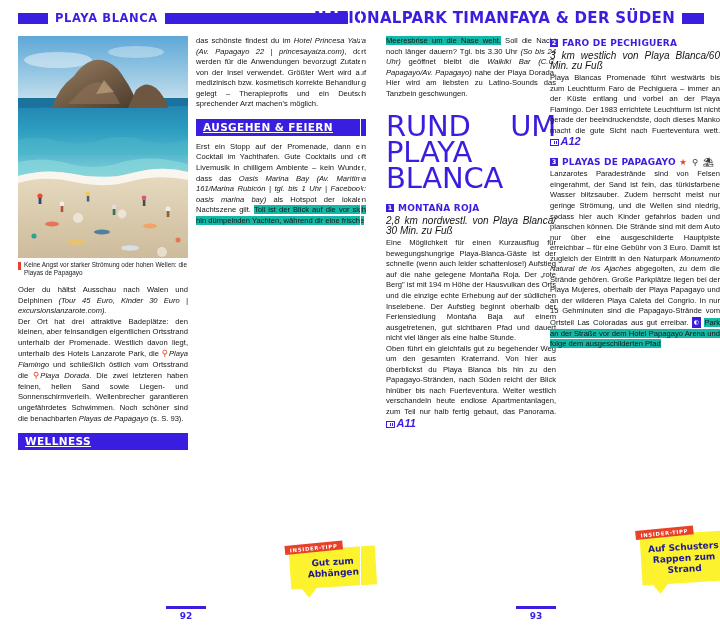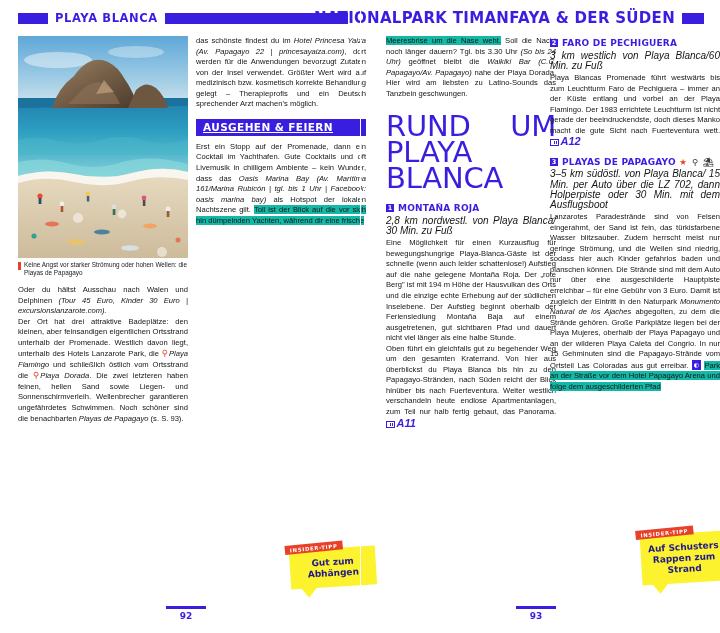--- a/index.html
+++ b/index.html
@@ -279,20 +279,21 @@
   <div class="col c1">
     <p>
       <span>Oder du hältst Ausschau nach Walen und Delphinen </span><span class="it">(Tour 45 Euro, Kinder 30 Euro | excursionslanzarote.com).</span>
     </p>
 
 
     <p>
       <span>Der Ort hat drei attraktive Badeplätze: den kleinen, aber feinsandigen eigentlichen Ortsstrand unterhalb der Promenade. Westlich davon liegt, unterhalb des Hotels Lanzarote Park, die </span><span class="ico">⚲</span><span class="it">Playa Flamingo</span><span> und schließlich östlich vom Ortsstrand die </span><span class="ico">⚲</span><span class="it">Playa Dorada</span><span>. Die zwei letzteren haben feinen, hellen Sand sowie Liegen- und Sonnenschirmverleih. Wellenbrecher garantieren ungefährdetes Schwimmen. Noch schöner sind die benachbarten </span><span class="it">Playas de Papagayo</span><span> (s. S. 93).</span>
     </p>
 
+    <div class="secbar">WELLNESS</div>
 
   </div>
 
   <div class="col c2">
     <p>
       <span>das schönste findest du im </span><span class="it">Hotel Princesa Yaiza (Av. Papagayo 22 | princesayaiza.com)</span><span>, dort werden für die Anwendungen bevorzugt Zutaten von der Insel verwendet. Größter Wert wird auf medizinisch bzw. kosmetisch korrekte Behandlung gelegt – Therapieprofis und ein Deutsch sprechender Arzt machen's möglich.</span>
     </p>
 
     <div class="secbar">AUSGEHEN &amp; FEIERN</div>
 
@@ -331,21 +332,20 @@
       <span>Playa Blancas Promenade führt westwärts bis zum Leuchtturm Faro de Pechiguera – immer an der Küste entlang und vorbei an der Playa Flamingo. Der 1983 errichtete Leuchtturm ist nicht gerade der beeindruckendste, doch dieses Manko macht die gute Sicht nach Fuerteventura wett. </span><span class="mapref"><span class="bk"></span><span>A12</span></span>
     </p>
 
     <div class="poihead">
       <span class="poinum">3</span>
       <span class="poititle">
         <span>PLAYAS DE PAPAGAYO</span>
         <span class="ico">★ <span class="g">⚲ ⛱</span></span>
       </span>
     </div>
-    <div class="poisub">3–5 km südöstl. von Playa Blanca/ 15 Min. per Auto über die LZ 702, dann Holperpiste oder 30 Min. mit dem Ausflugsboot</div>
 
     <p>
       <span>Lanzarotes Paradestrände sind von Felsen eingerahmt, der Sand ist fein, das türkisfarbene Wasser blitzsauber. Zudem herrscht meist nur geringe Strömung, und die Wellen sind niedrig, sodass hier auch Kinder gefahrlos baden und planschen können. Die Strände sind mit dem Auto nur über eine ausgeschilderte Hauptpiste erreichbar – für eine Gebühr von 3 Euro. Damit ist zugleich der Eintritt in den Naturpark </span><span class="it">Monumento Natural de los Ajaches</span><span> abgegolten, zu dem die Strände gehören. Große Parkplätze liegen bei der Playa Mujeres, oberhalb der Playa Papagayo und an der wilderen Playa Caleta del Congrio. In nur 15 Gehminuten sind die Papagayo-Strände vom Ortsteil Las Coloradas aus gut erreibar. </span><span class="walk">◐</span> <span class="hl">Park an der Straße vor dem Hotel Papagayo Arena und folge dem ausgeschilderten Pfad</span>
     </p>
   </div>
 
   <div class="tip" id="tip1">
     <div class="tip-body">
       <div class="tip-label">INSIDER-TIPP</div>
       <div class="tip-text">Gut zum Abhängen</div>

